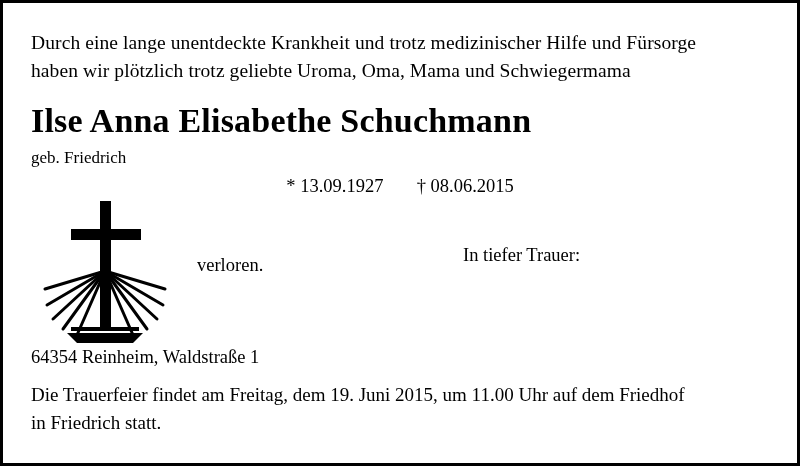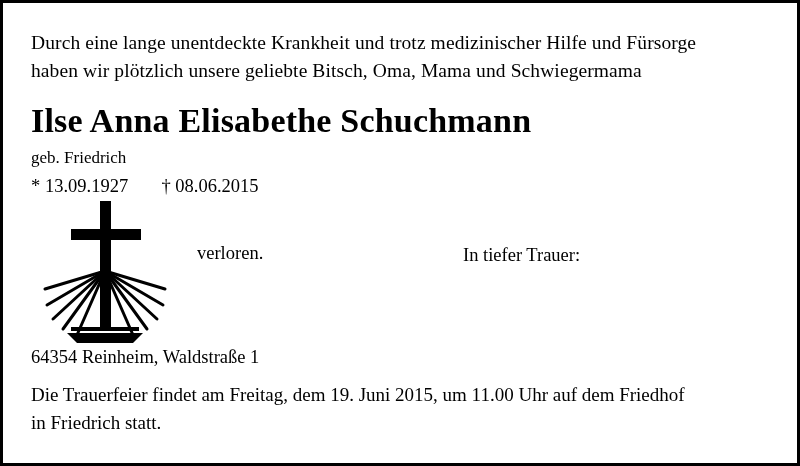--- a/index.html
+++ b/index.html
@@ -40,21 +40,21 @@
     font-weight: bold;
     letter-spacing: 0.2px;
   }
   .maiden {
     margin-top: 8px;
     text-align: left;
     font-size: 17px;
   }
   .dates {
     margin-top: 8px;
-    text-align: left;
+    text-align: center;
     font-size: 18.5px;
   }
   .dates .sep {
     display: inline-block;
     width: 24px;
   }
   .middle {
     position: relative;
     margin-top: 6px;
     height: 140px;
@@ -62,21 +62,21 @@
   .emblem {
     position: absolute;
     left: 6px;
     top: -10px;
     width: 140px;
     height: 160px;
   }
   .verloren {
     position: absolute;
     left: 166px;
-    top: 40px;
+    top: 52px;
     font-size: 18.5px;
   }
   .mourners {
     position: absolute;
     left: 432px;
     top: 42px;
     width: 330px;
     text-align: left;
     font-size: 18.5px;
   }
@@ -110,21 +110,21 @@
     white-space: nowrap;
   }
 </style>
 </head>
 <body>
 
 <div class="obituary">
 
   <div class="intro">
     <span class="intro-line">Durch eine lange unentdeckte Krankheit und trotz medizinischer Hilfe und Fürsorge</span>
-    <span class="intro-line">haben wir plötzlich unsere geliebte Bitsch, Oma, Mama und Schwiegermama</span>
+    <span class="intro-line">haben wir plötzlich trotz geliebte Uroma, Oma, Mama und Schwiegermama</span>
   </div>
 
   <div class="name">Ilse Anna Elisabethe Schuchmann</div>
 
   <div class="maiden">geb. Friedrich</div>
 
   <div class="dates">
     <span>* 13.09.1927</span>
     <span class="sep"></span>
     <span>† 08.06.2015</span>

